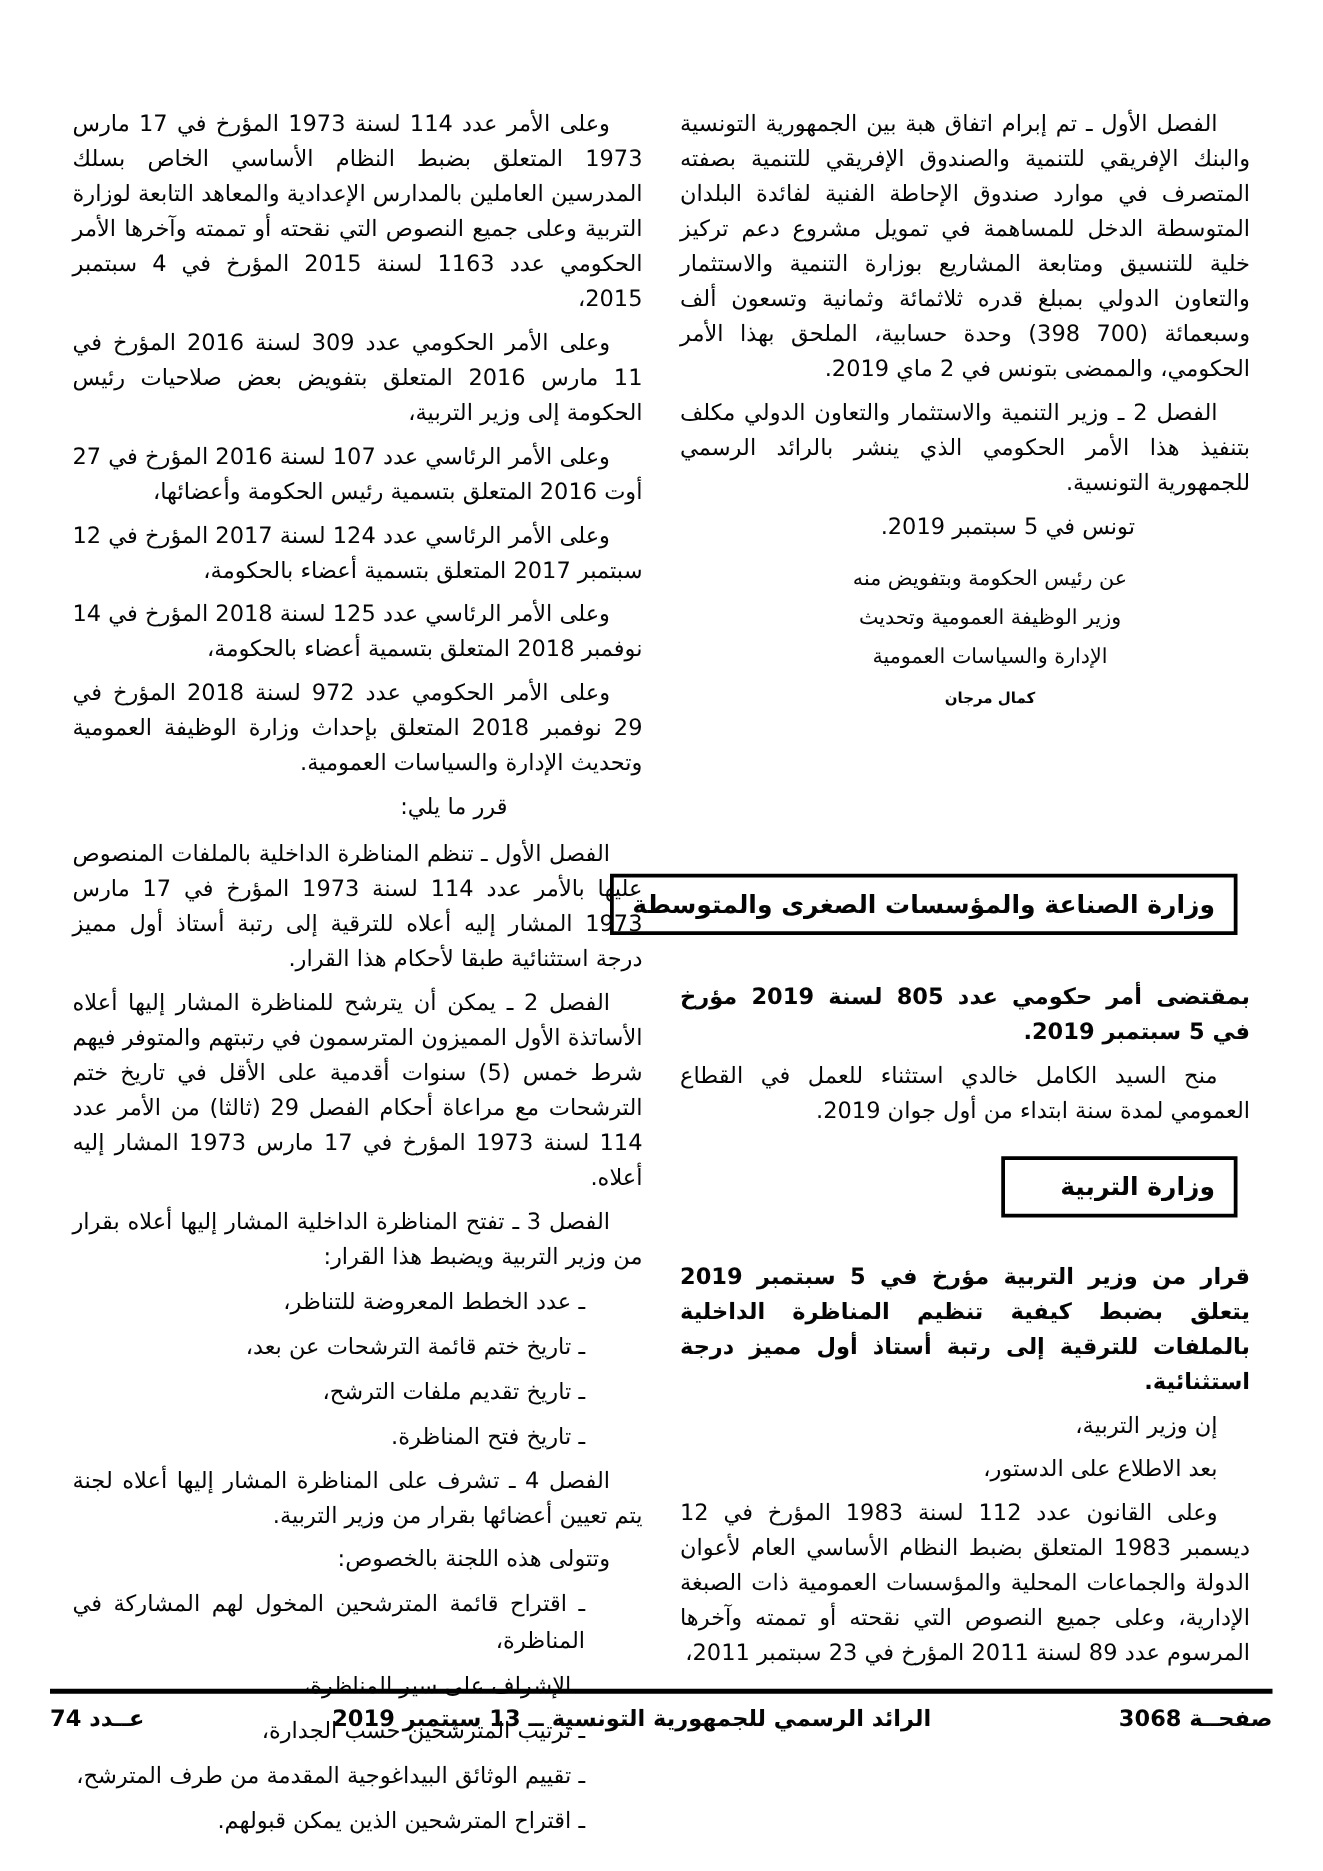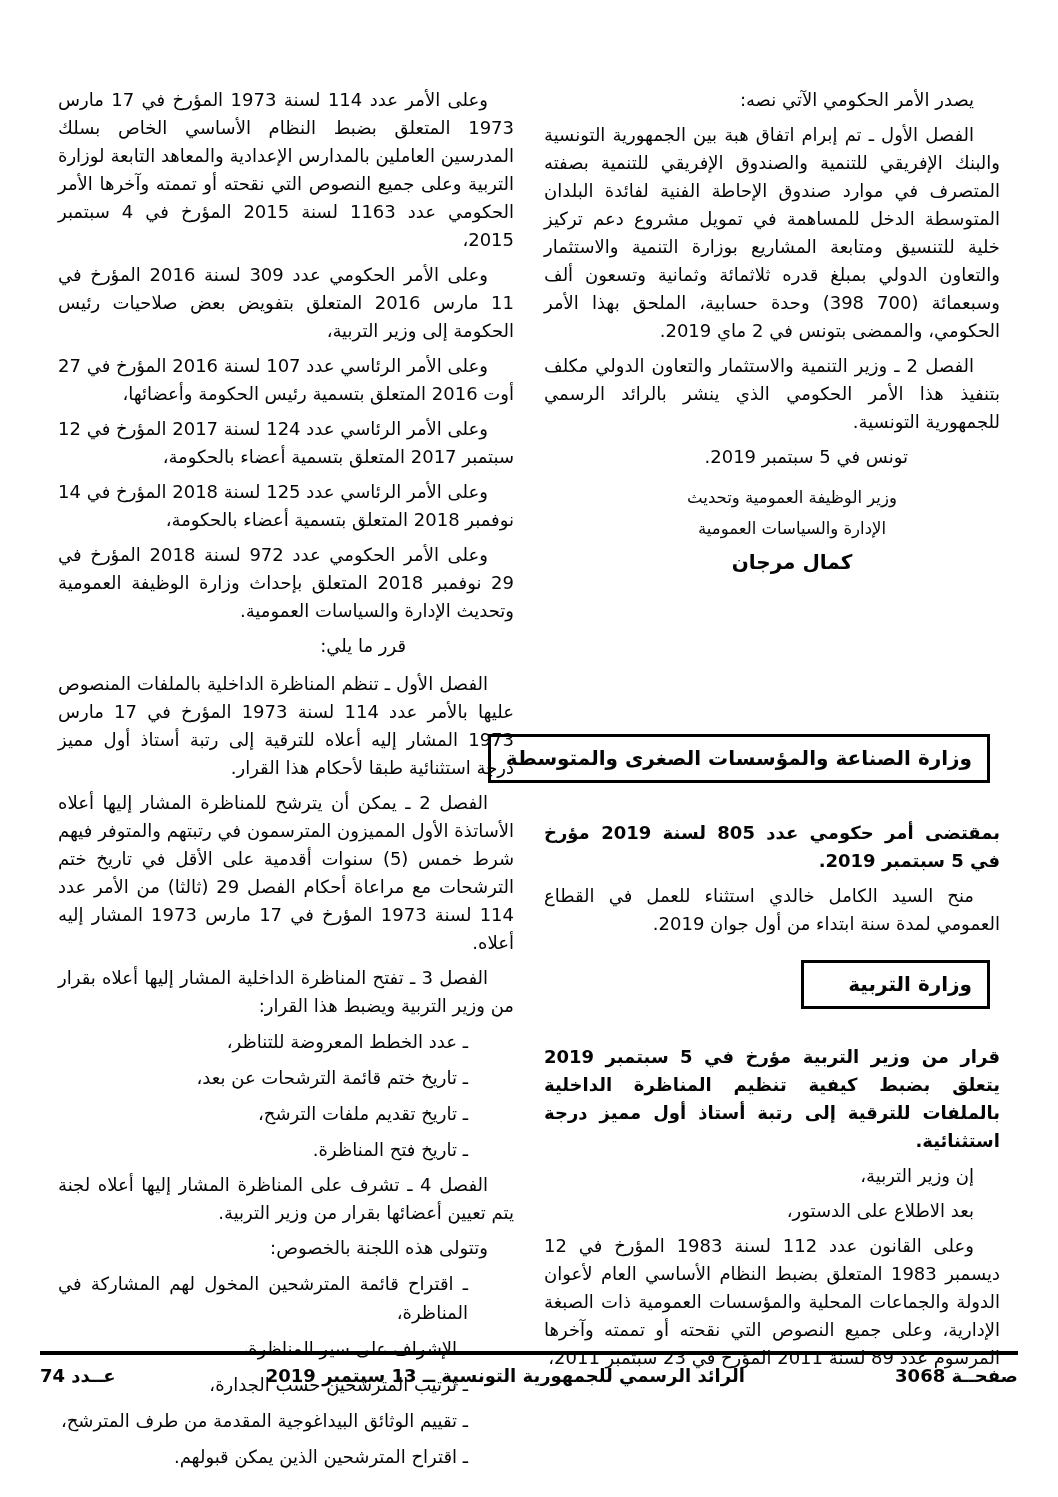--- a/index.html
+++ b/index.html
@@ -30,21 +30,21 @@
   }
   .sig-area { position:relative; height:198px; }
   .sig-delegation {
     position:absolute; right:96px; top:4px; width:224px;
     text-align:center; font-size:16.5px; line-height:31px;
   }
   .sig-counter {
     position:absolute; left:16px; top:98px; width:152px;
     text-align:center; font-size:16.5px; line-height:27px;
   }
-  .sig-name { font-weight:bold; font-size:20px; margin-top:3px; }
+  .sig-name { font-weight:bold; font-size:12px; margin-top:3px; }
   .sig-name-left { text-align:center; }
   .ministry-box {
     display:table;
     border:3px solid #000;
     font-weight:bold; font-size:20px; line-height:25px;
     padding:9px 15px;
     white-space:nowrap;
     margin:0 10px 0 auto;
   }
   .box-industry { margin-top:58px; margin-bottom:36px; }
@@ -58,27 +58,27 @@
   }
 </style>
 </head>
 <body>
 
 <div class="page">
 
   <div class="content">
 
     <div class="col">
-      <p>يصدر الأمر الحكومي الآتي نصه:</p>
       <p>الفصل الأول ـ تم إبرام اتفاق هبة بين الجمهورية التونسية والبنك الإفريقي للتنمية والصندوق الإفريقي للتنمية بصفته المتصرف في موارد صندوق الإحاطة الفنية لفائدة البلدان المتوسطة الدخل للمساهمة في تمويل مشروع دعم تركيز خلية للتنسيق ومتابعة المشاريع بوزارة التنمية والاستثمار والتعاون الدولي بمبلغ قدره ثلاثمائة وثمانية وتسعون ألف وسبعمائة (700 398) وحدة حسابية، الملحق بهذا الأمر الحكومي، والممضى بتونس في 2 ماي 2019.</p>
       <p>الفصل 2 ـ وزير التنمية والاستثمار والتعاون الدولي مكلف بتنفيذ هذا الأمر الحكومي الذي ينشر بالرائد الرسمي للجمهورية التونسية.</p>
       <p class="p-dateline">تونس في 5 سبتمبر 2019.</p>
 
       <div class="sig-area">
         <div class="sig-delegation">
+          <div>عن رئيس الحكومة وبتفويض منه</div>
           <div>وزير الوظيفة العمومية وتحديث</div>
           <div>الإدارة والسياسات العمومية</div>
           <div class="sig-name sig-name-left">كمال مرجان</div>
         </div>
       </div>
 
       <div class="ministry-box box-industry">وزارة الصناعة والمؤسسات الصغرى والمتوسطة</div>
 
       <p class="bold p-noindent">بمقتضى أمر حكومي عدد 805 لسنة 2019 مؤرخ في 5 سبتمبر 2019.</p>
       <p>منح السيد الكامل خالدي استثناء للعمل في القطاع العمومي لمدة سنة ابتداء من أول جوان 2019.</p>

